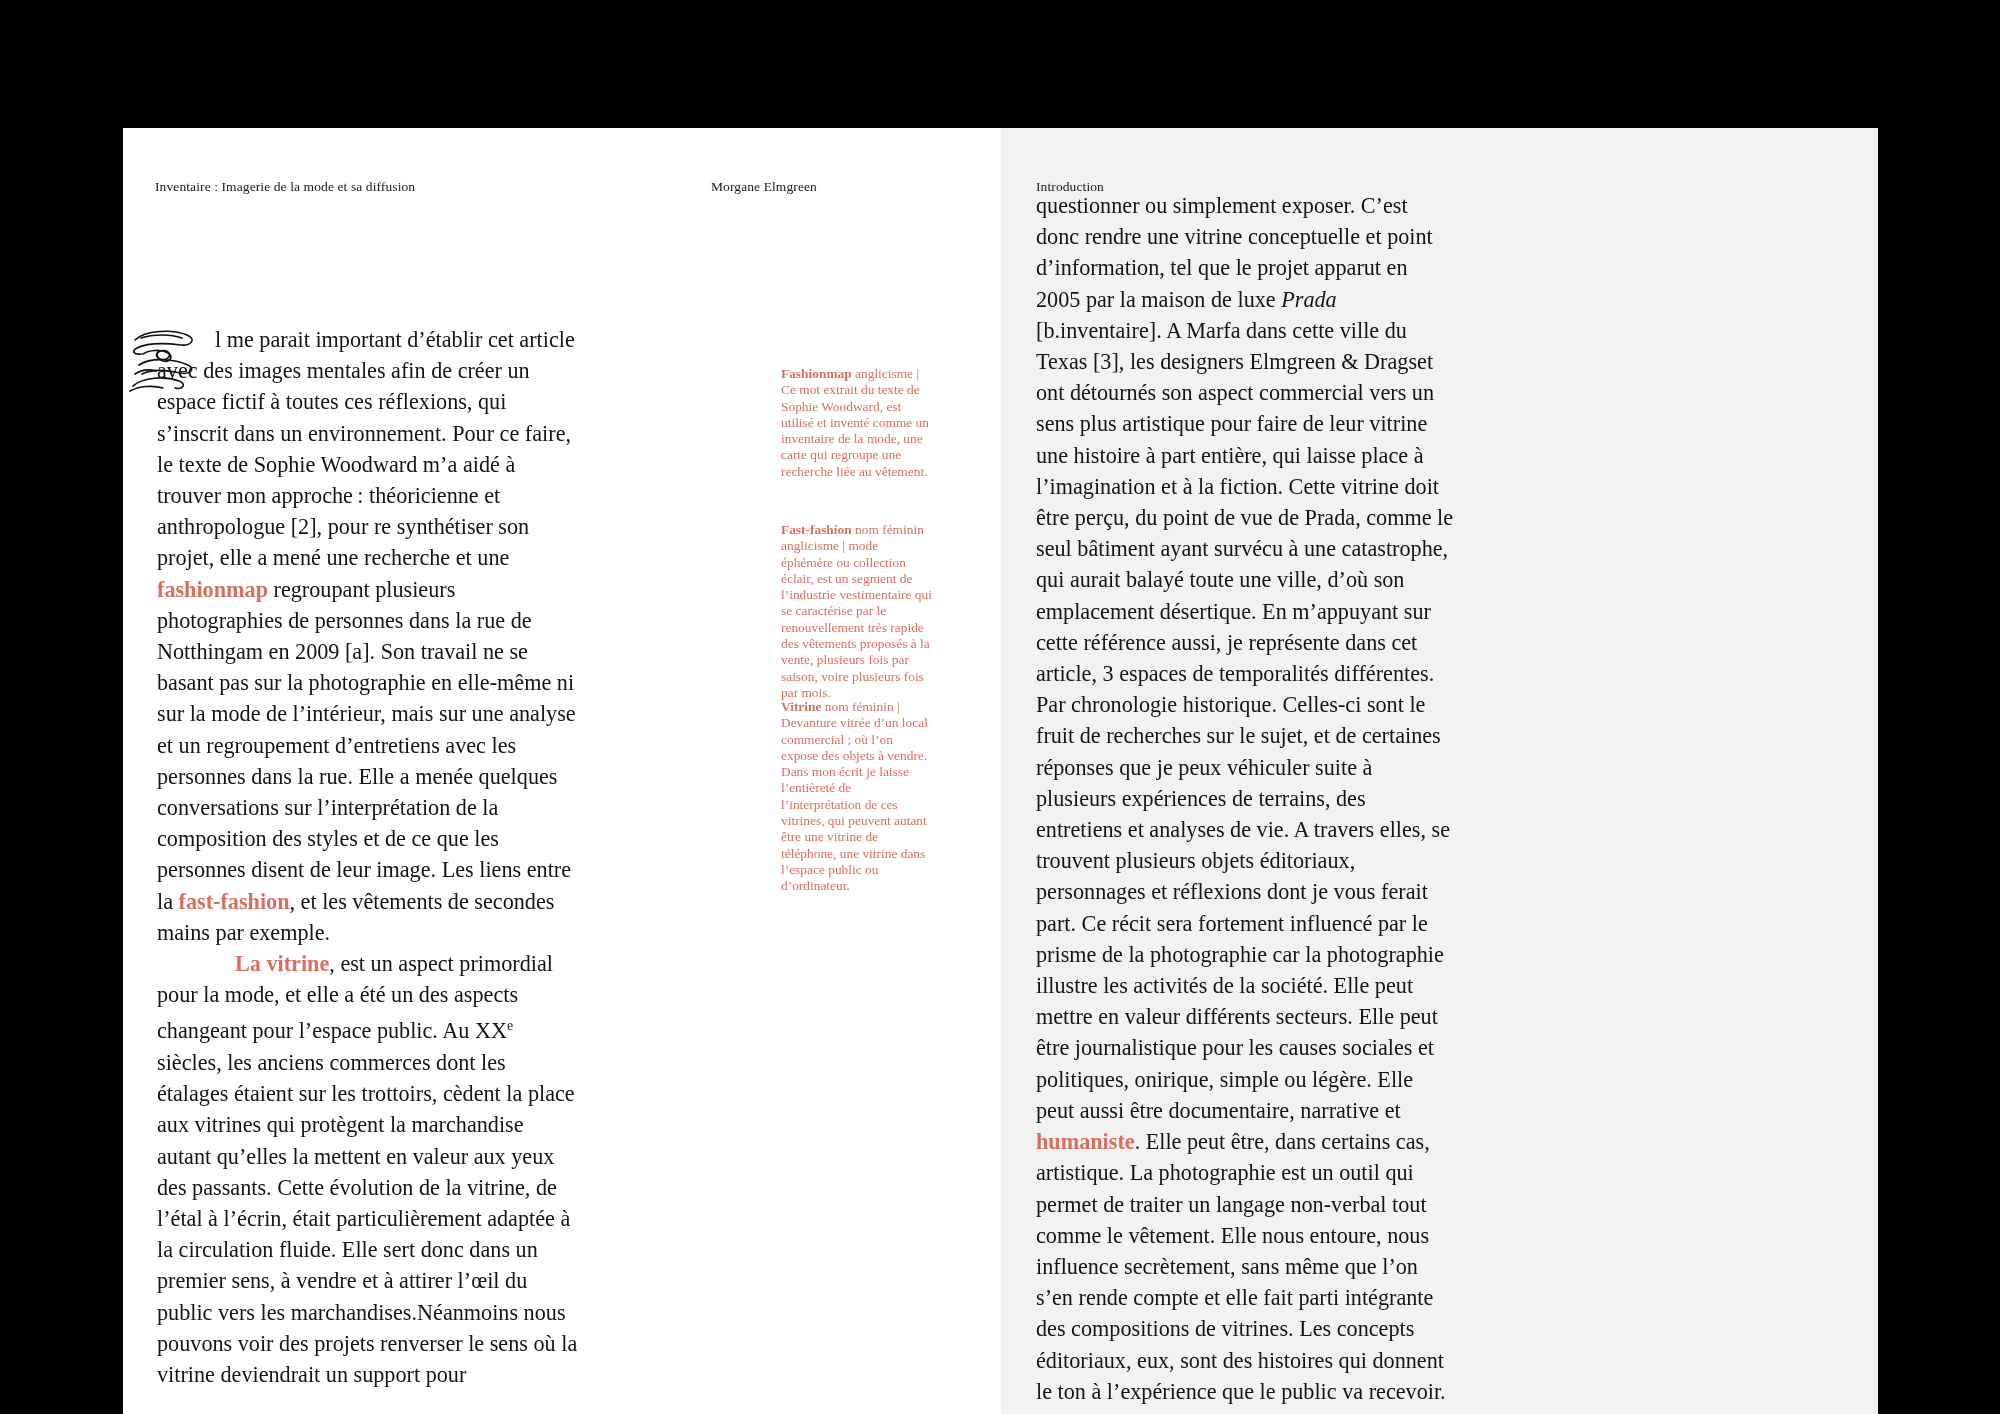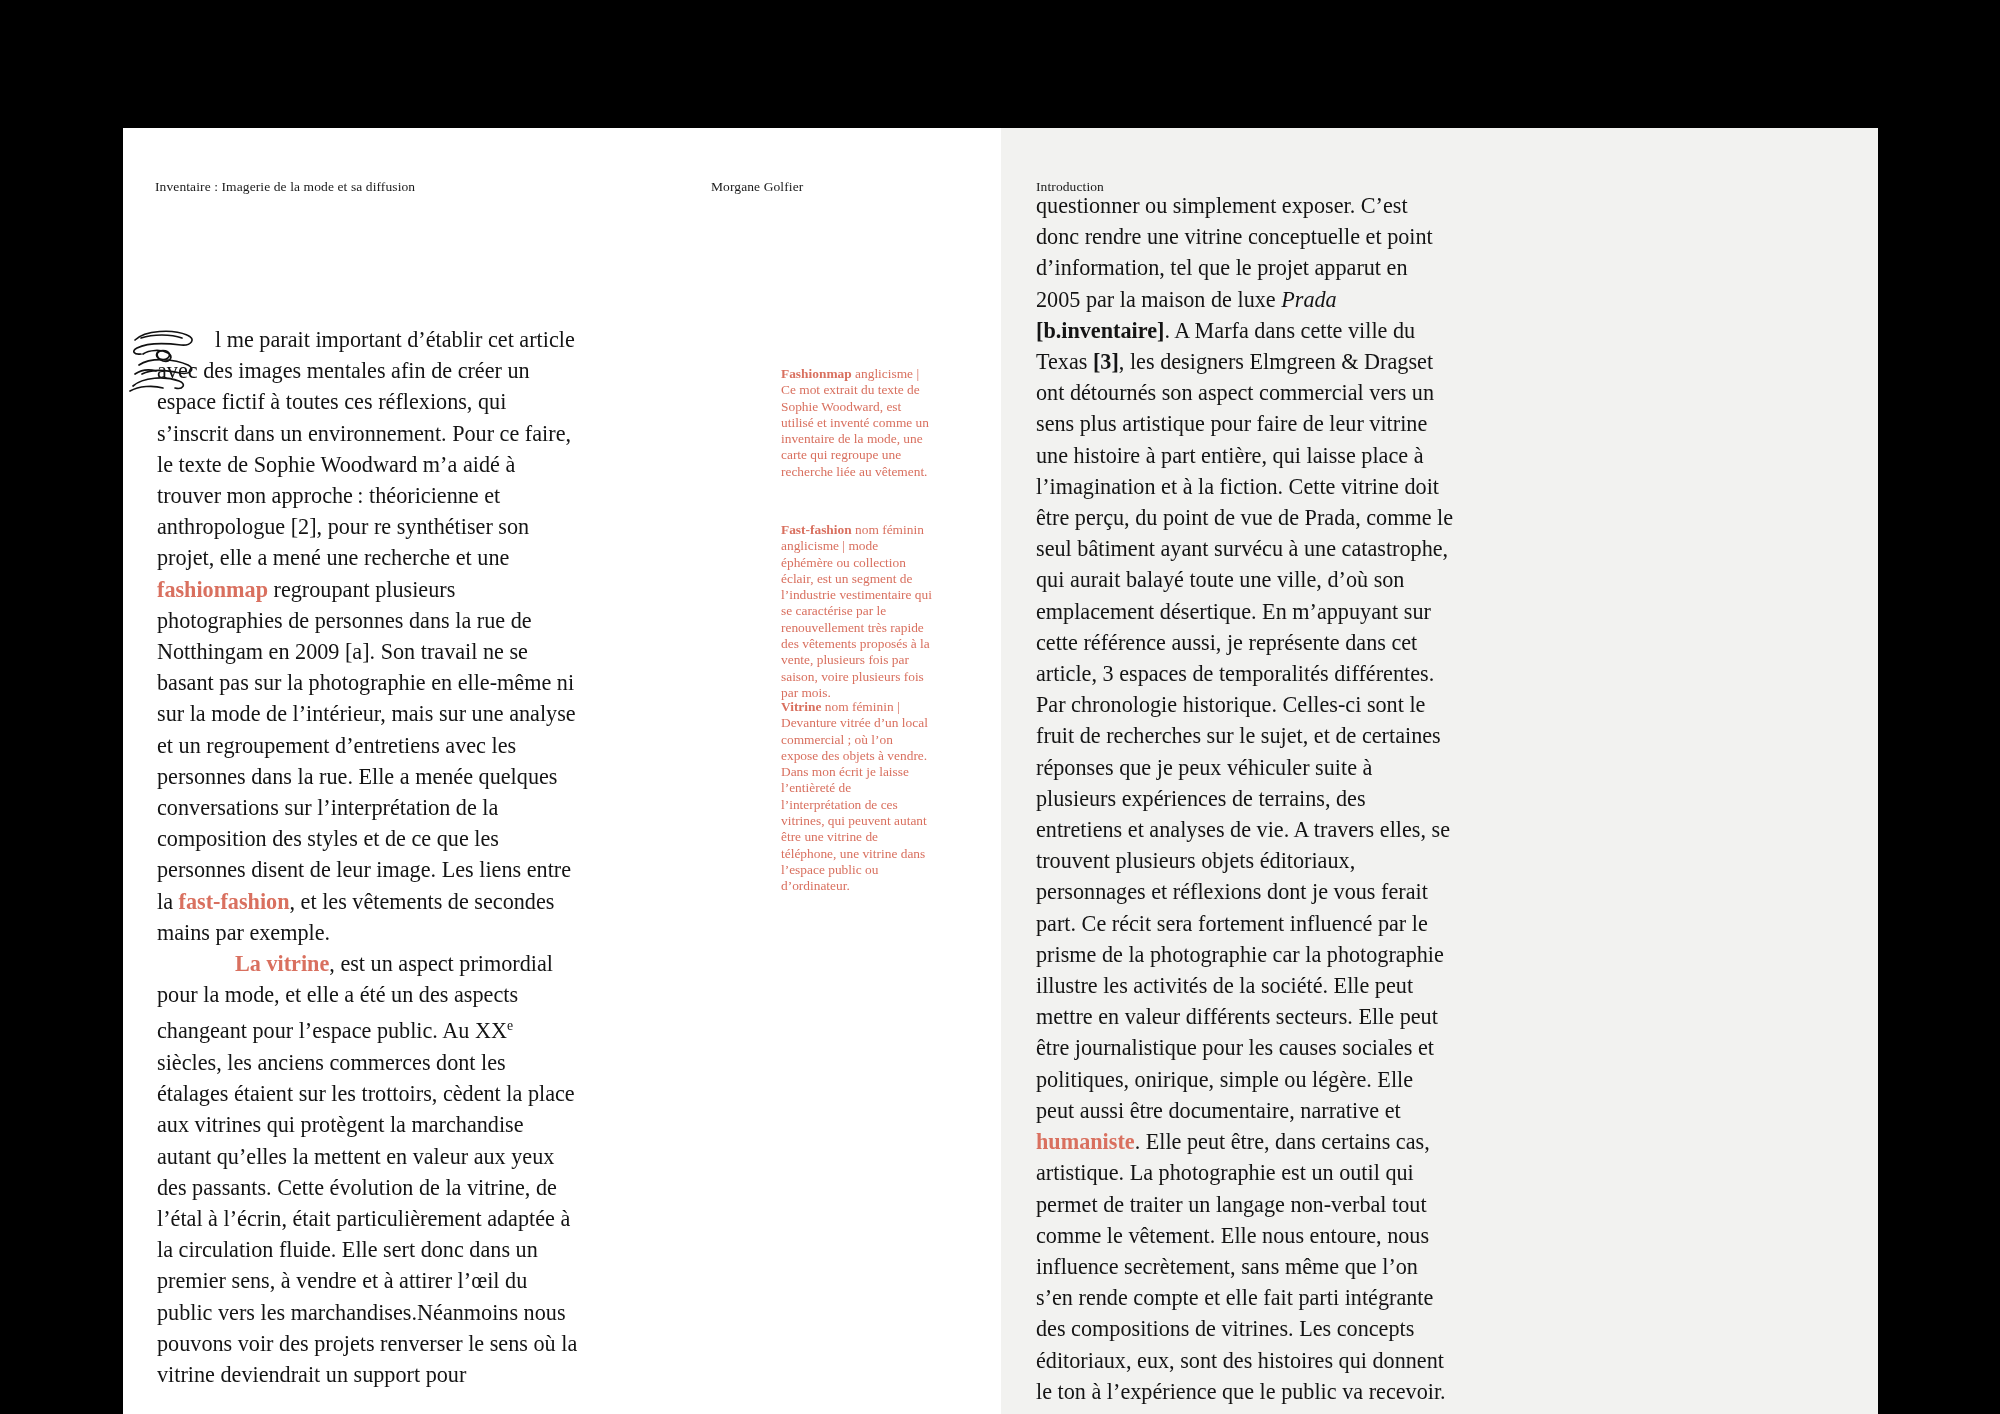--- a/index.html
+++ b/index.html
@@ -68,21 +68,21 @@
   .maincol-right {
     left: 35px;
     top: 62px;
     width: 420px;
   }
   .maincol p { margin: 0; }
   .indent { text-indent: 92px; }
 
   .accent { color: #d9705f; font-weight: bold; }
   em.ital { font-style: italic; }
-  .bold { font-weight: bold; }
+  .bold { font-weight: normal; }
   sup.ord { font-size: 0.62em; vertical-align: super; }
 
   
   .dropcap-wrap {
     position: absolute;
     left: 2px;
     top: 196px;
     width: 78px;
     height: 74px;
     pointer-events: none;
@@ -187,21 +187,21 @@
   .footnote b { font-weight: bold; }
 </style>
 </head>
 <body>
 
 <div class="spread">
 
   <div class="page page-left">
 
     <div class="runhead runhead-left">Inventaire : Imagerie de la mode et sa diffusion</div>
-    <div class="runhead runhead-center">Morgane Golfier</div>
+    <div class="runhead runhead-center">Morgane Elmgreen</div>
 
     <div class="dropcap-wrap">
       <svg width="78" height="74" viewBox="0 0 78 74" xmlns="http://www.w3.org/2000/svg">
         <g fill="none" stroke="#111" stroke-width="1.7" stroke-linecap="round">
           <path d="M10 16 C20 6, 48 5, 62 11 C72 15, 66 22, 56 21 C40 19, 22 19, 12 24 C6 27, 9 31, 16 30"></path>
           <path d="M16 14 C28 10, 46 10, 57 14"></path>
           <path d="M18 30 C24 26, 36 25, 43 29 C49 32, 45 39, 38 37 C32 35, 30 29, 35 27"></path>
           <ellipse cx="38" cy="31" rx="6.5" ry="4.5"></ellipse>
           <path d="M14 41 C26 33, 50 35, 63 41 C71 45, 65 51, 55 49 C42 46, 26 45, 17 50"></path>
           <path d="M10 50 C16 46, 24 45, 31 47"></path>

